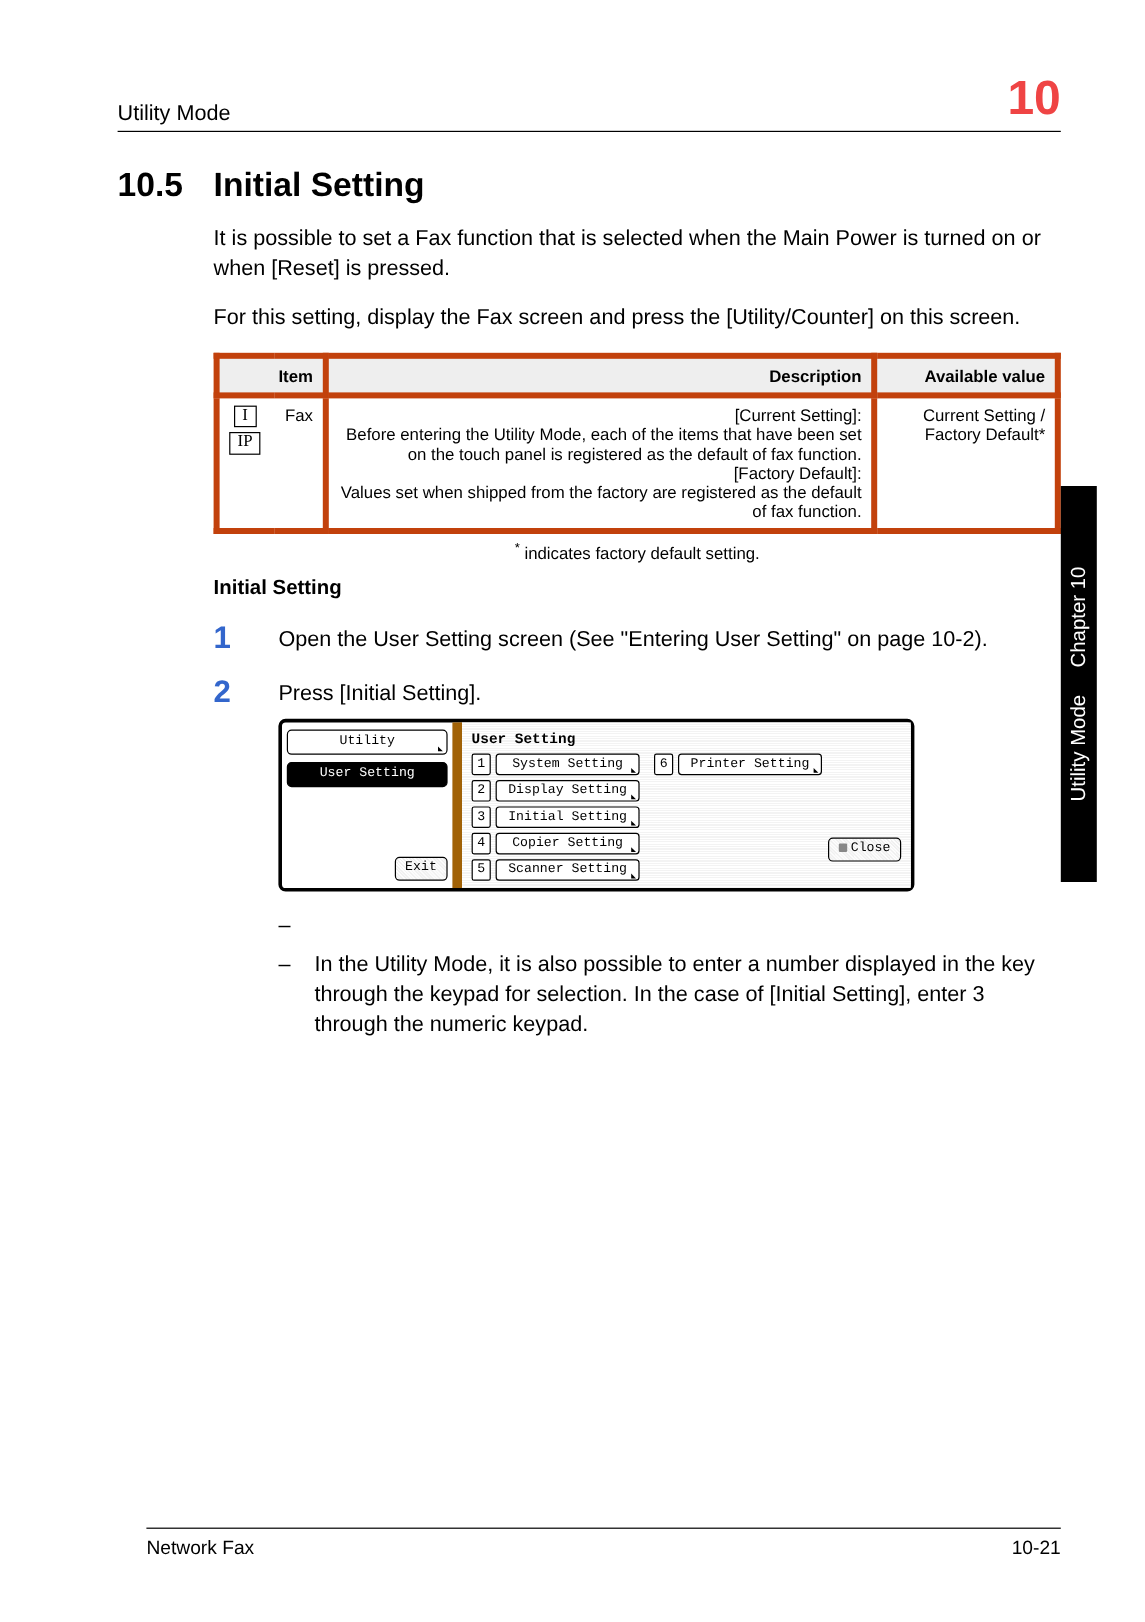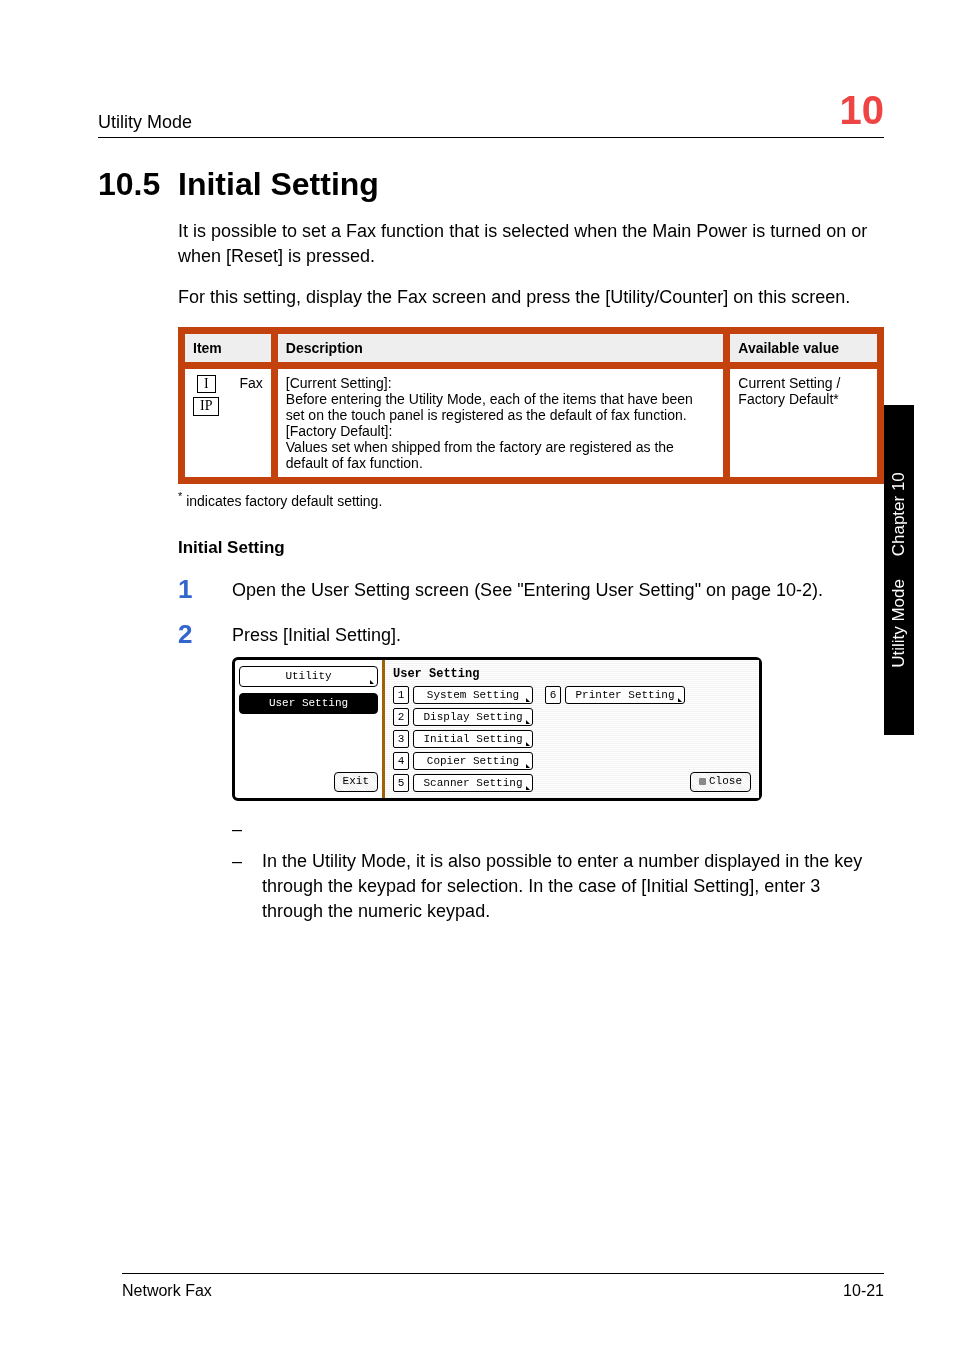--- a/index.html
+++ b/index.html
@@ -4,72 +4,72 @@
 <style>
   * { box-sizing: border-box; margin: 0; padding: 0; }
   html, body { width: 954px; height: 1352px; }
   body {
     font-family: Arial, Helvetica, sans-serif;
     color: #000;
     background: #fff;
     position: relative;
   }
   .page {
-    padding: 88px 70px 0 98px;
+    padding: 60px 70px 0 98px;
     position: relative;
     width: 100%;
     height: 100%;
   }
 
   
   .hdr { display: flex; justify-content: space-between; align-items: flex-end; border-bottom: 1px solid #000; padding-bottom: 4px; margin-bottom: 28px; }
   .hdr-left { font-size: 18px; }
   .hdr-right { font-size: 40px; font-weight: bold; color: #ef4444; }
 
   
-  .h2 { font-size: 32px; font-weight: bold; margin-bottom: 16px; }
+  .h2 { font-size: 28px; font-weight: bold; margin-bottom: 16px; }
   .h2 .secnum { display: inline-block; width: 80px; }
 
   .indent-body { margin-left: 80px; }
   .para { font-size: 18px; line-height: 1.4; margin-bottom: 16px; }
 
   
   table.desc { border-collapse: collapse; width: 100%; margin-top: 12px; font-size: 14px; }
-  table.desc th, table.desc td { border: 7px solid #c2410c; padding: 6px 8px; vertical-align: top; text-align: left; }
+  table.desc th, table.desc td { border: 5px solid #c2410c; padding: 6px 8px; vertical-align: top; text-align: right; }
   table.desc th { background: #eee; font-weight: bold; }
   .item-icons { display: flex; flex-direction: column; gap: 4px; align-items: center; padding-right: 4px; }
   .icon-box { border: 1px solid #000; font-family: "Times New Roman", serif; font-size: 14px; padding: 0 6px; line-height: 1.2; }
-  .footnote { font-size: 14px; margin-top: 6px; margin-bottom: 30px; }
+  .footnote { font-size: 14px; margin-top: 6px; margin-bottom: 12px; text-align: center; }
   .footnote sup { font-size: 11px; }
 
   .subhead { font-size: 17px; font-weight: bold; margin-bottom: 18px; }
 
   
   .step { display: flex; gap: 24px; margin-bottom: 18px; }
   .step-num { font-size: 26px; font-weight: bold; color: #3366cc; min-width: 30px; line-height: 1; }
   .step-body { font-size: 18px; line-height: 1.4; padding-top: 2px; width: 100%; }
 
   
   .ui-panel { border: 3px solid #000; border-radius: 6px; display: flex; width: 530px; margin: 8px 0 16px 0; background: #fff; font-family: "Courier New", monospace; }
-  .ui-left { width: 150px; border-right: 3px solid #a16207; display: flex; flex-direction: column; justify-content: space-between; }
+  .ui-left { width: 150px; border-right: 8px solid #a16207; display: flex; flex-direction: column; justify-content: space-between; }
   .ui-left-top { padding: 6px 4px 0 4px; }
   .ui-left-btn { border: 1px solid #000; border-radius: 4px; padding: 2px 4px; font-size: 11px; text-align: center; margin-bottom: 6px; position: relative; }
   .ui-left-btn::after { content: ""; position: absolute; right: 3px; bottom: 2px; width: 0; height: 0; border-left: 4px solid #000; border-top: 4px solid transparent; }
   .ui-left-btn.active { background: #000; color: #fff; }
   .ui-left-exit { padding: 0 4px 6px 4px; text-align: right; }
   .ui-small-btn { display: inline-block; border: 1px solid #000; border-radius: 4px; font-size: 11px; padding: 1px 8px; background: repeating-linear-gradient(45deg,#eee,#eee 1px,#fff 1px,#fff 2px); }
   .ui-right { flex: 1; padding: 6px 8px; background: repeating-linear-gradient(0deg,#f3f3f3,#f3f3f3 1px,#fff 1px,#fff 2px); position: relative; }
   .ui-title { font-size: 12px; font-weight: bold; margin-bottom: 4px; }
   .ui-grid { display: flex; gap: 12px; }
   .ui-col { display: flex; flex-direction: column; gap: 4px; }
   .ui-row { display: flex; gap: 4px; align-items: stretch; }
   .ui-num { border: 1px solid #000; width: 16px; font-size: 11px; text-align: center; line-height: 16px; background: #fff; border-radius: 2px; }
   .ui-item { border: 1px solid #000; font-size: 11px; padding: 0 6px; line-height: 16px; background: #fff; border-radius: 3px; min-width: 120px; text-align: center; position: relative; }
   .ui-item::after { content: ""; position: absolute; right: 2px; bottom: 1px; width: 0; height: 0; border-left: 4px solid #000; border-top: 4px solid transparent; }
-  .ui-close { position: absolute; right: 8px; bottom: 6px; }
+  .ui-close { position: absolute; right: 8px; bottom: 22px; }
   .ui-close .ui-small-btn::before { content: ""; display:inline-block; width:7px; height:7px; background:#888; margin-right:3px; vertical-align:middle; border-radius:1px; }
 
   
   ul.notes { list-style: none; margin-top: 4px; }
   ul.notes li { display: flex; gap: 16px; font-size: 18px; line-height: 1.4; margin-bottom: 6px; }
   ul.notes li .dash { min-width: 14px; }
 
   
   .side-tab {
     position: absolute;

